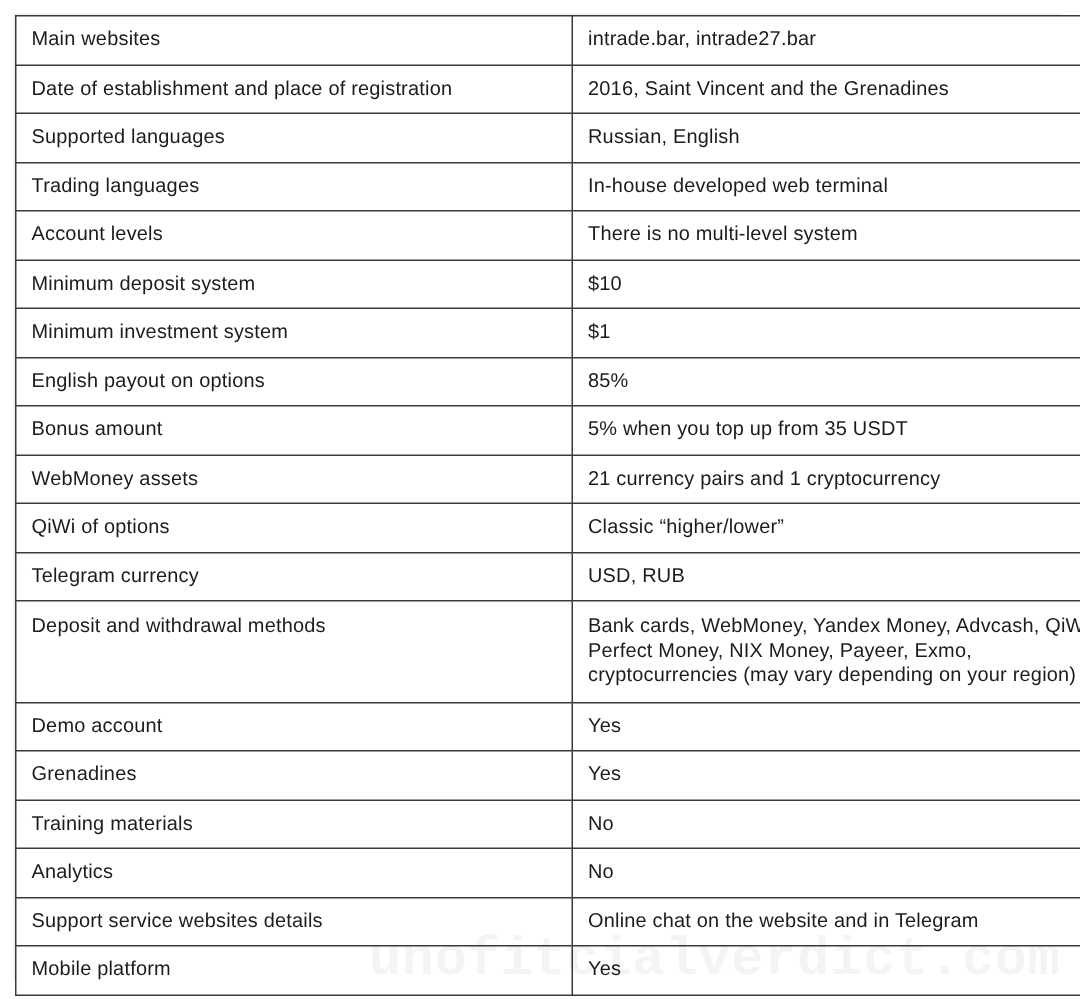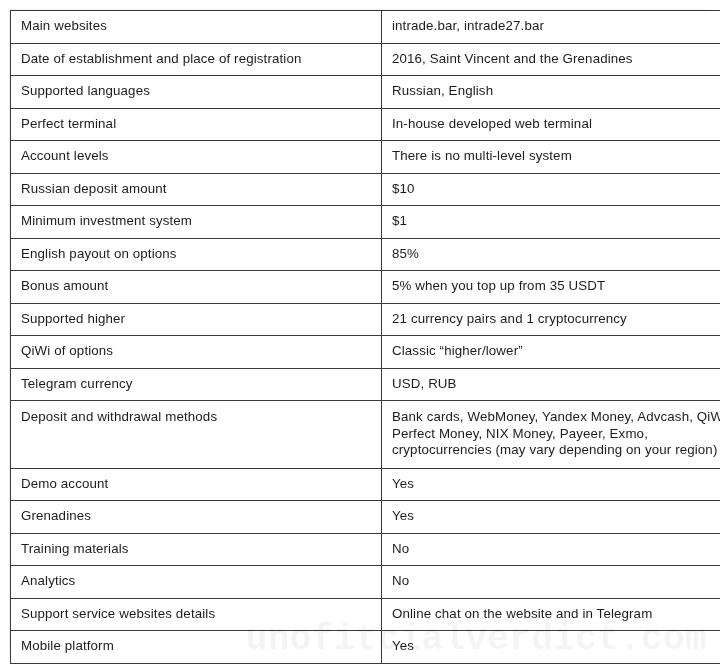--- a/index.html
+++ b/index.html
@@ -98,45 +98,45 @@
           </tr>
           <tr>
             <td class="label">Date of establishment and place of registration</td>
             <td class="value">2016, Saint Vincent and the Grenadines</td>
           </tr>
           <tr>
             <td class="label">Supported languages</td>
             <td class="value">Russian, English</td>
           </tr>
           <tr>
-            <td class="label">Perfect terminal</td>
+            <td class="label">Trading languages</td>
             <td class="value">In-house developed web terminal</td>
           </tr>
           <tr>
             <td class="label">Account levels</td>
             <td class="value">There is no multi-level system</td>
           </tr>
           <tr>
-            <td class="label">Russian deposit amount</td>
+            <td class="label">Minimum deposit system</td>
             <td class="value">$10</td>
           </tr>
           <tr>
             <td class="label">Minimum investment system</td>
             <td class="value">$1</td>
           </tr>
           <tr>
             <td class="label">English payout on options</td>
             <td class="value">85%</td>
           </tr>
           <tr>
             <td class="label">Bonus amount</td>
             <td class="value">5% when you top up from 35 USDT</td>
           </tr>
           <tr>
-            <td class="label">Supported higher</td>
+            <td class="label">WebMoney assets</td>
             <td class="value">21 currency pairs and 1 cryptocurrency</td>
           </tr>
           <tr>
             <td class="label">QiWi of options</td>
             <td class="value">Classic “higher/lower”</td>
           </tr>
           <tr>
             <td class="label">Telegram currency</td>
             <td class="value">USD, RUB</td>
           </tr>

